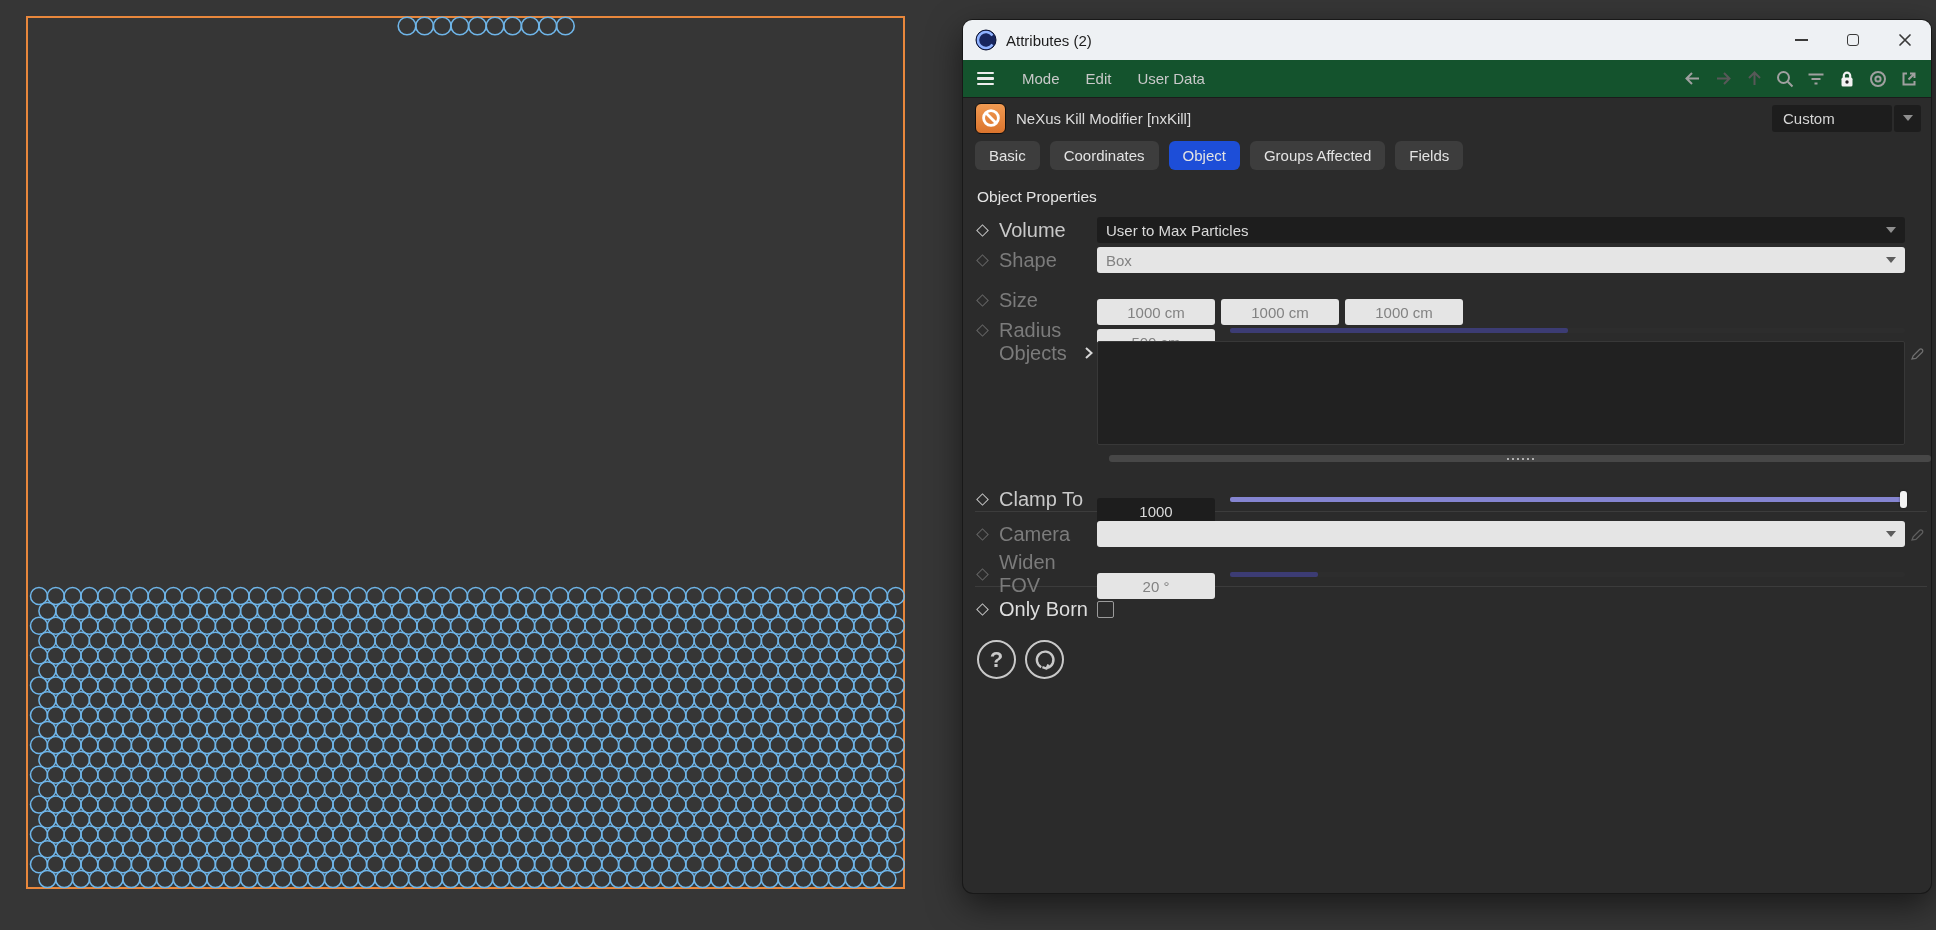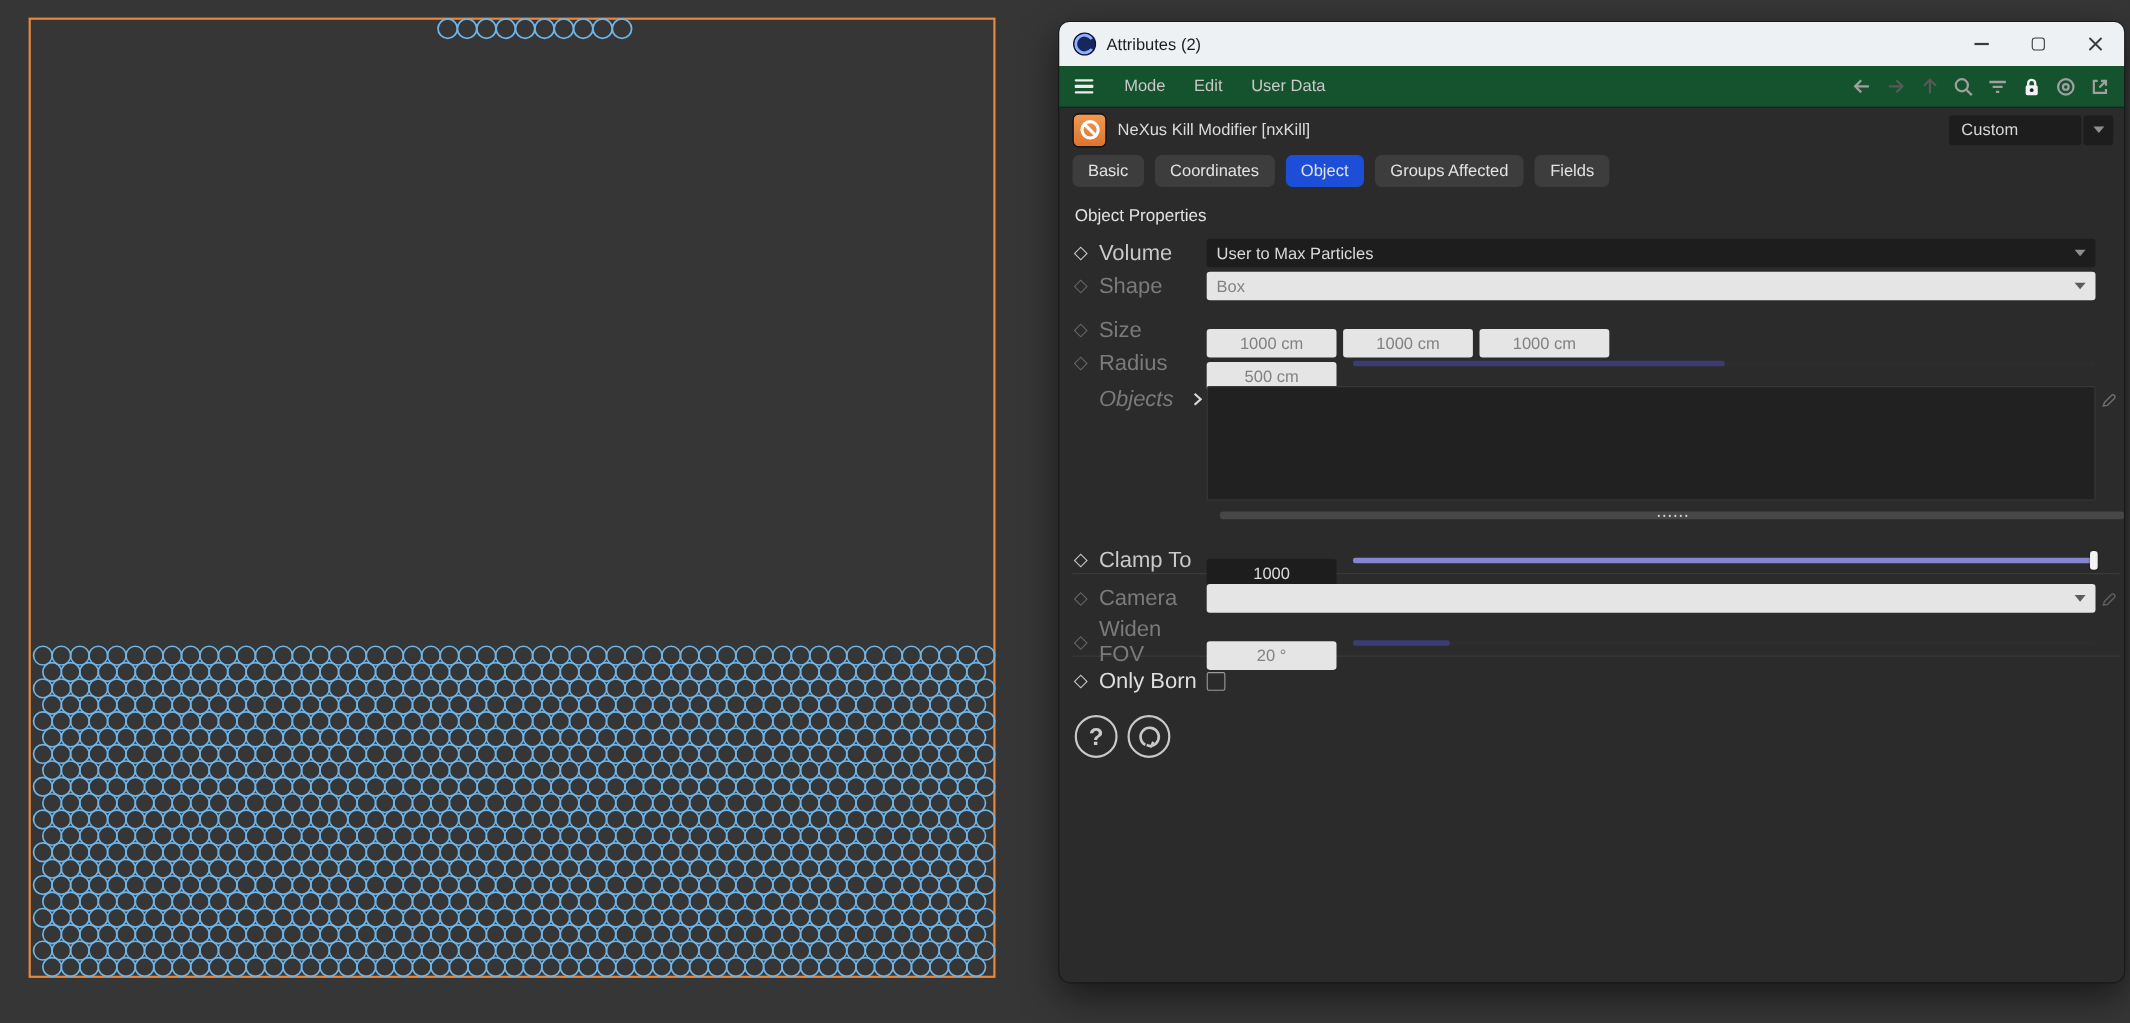--- a/index.html
+++ b/index.html
@@ -62,21 +62,21 @@
   .prow.disabled .field { background:#e5e5e5; color:#828282; }
   .dropdown { width:100%; padding:0 9px; justify-content:space-between; }
   .num { width:118px; justify-content:center; margin-right:6px; flex:0 0 auto;margin-top:24px; }
   .fieldrow { display:flex; align-items:center; width:100%; }
   .slider { flex:1; height:5px; background:#2d2d2d; border-radius:2px; position:relative; margin-left:9px; }
   .slider-fill { position:absolute; left:0; top:0; height:100%; border-radius:2px; background:#8585d1; }
   .slider.dim .slider-fill { background:#3c3c74; }
   .slider-handle { position:absolute; right:-2px; top:-6px; width:7px; height:17px;
     background:#f2f2f2; border-radius:3px; box-shadow:0 0 2px rgba(0,0,0,.6); }
 
-  .objects-row { display:grid; grid-template-columns:24px 98px 1fr 26px; align-items:start; margin-top:16px;font-style:italic; }
+  .objects-row { display:grid; grid-template-columns:24px 98px 1fr 26px; align-items:start; margin-top:6px; }
   .objects-label-cell { grid-column:2; display:flex; align-items:center; justify-content:space-between;
     height:24px; padding-right:4px; }
   .objects-box { grid-column:3; height:104px; background:#212121; border:1px solid #383838;
     border-radius:2px; }
   .objects-gutter { grid-column:4; display:flex; justify-content:center; padding-top:4px; }
 
   .splitter { margin:10px 0 0 134px; height:7px; background:#474747; border-radius:3px;
     display:flex; align-items:center; justify-content:center; }
   .splitter-dots { width:2px; height:2px; border-radius:50%; background:#d4d4d4; margin-right:25px;
     box-shadow:5px 0 #d4d4d4, 10px 0 #d4d4d4, 15px 0 #d4d4d4, 20px 0 #d4d4d4, 25px 0 #d4d4d4; }

